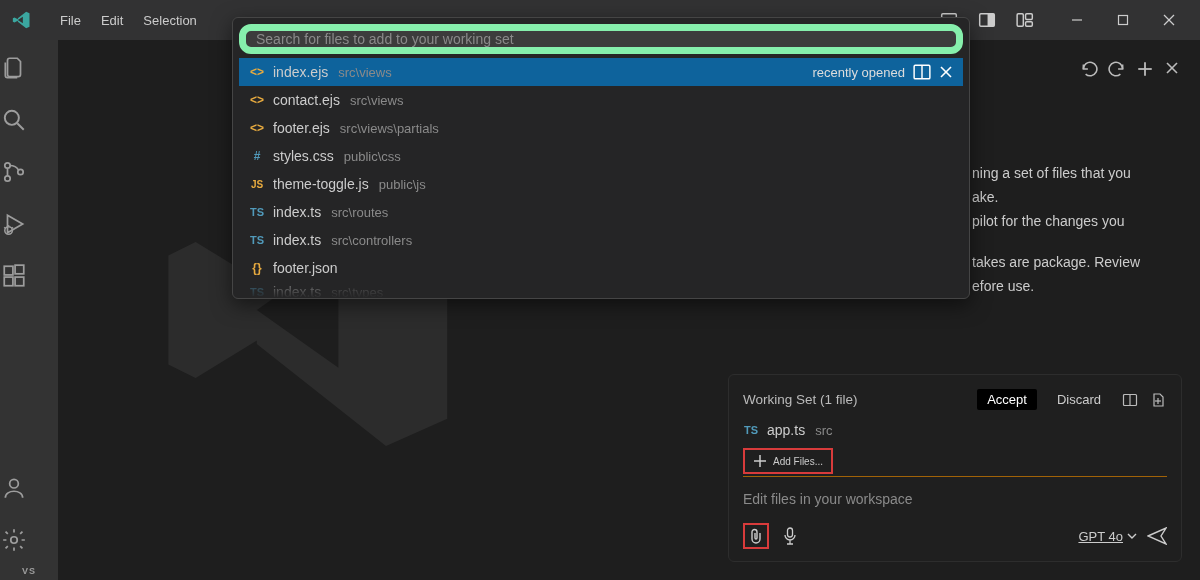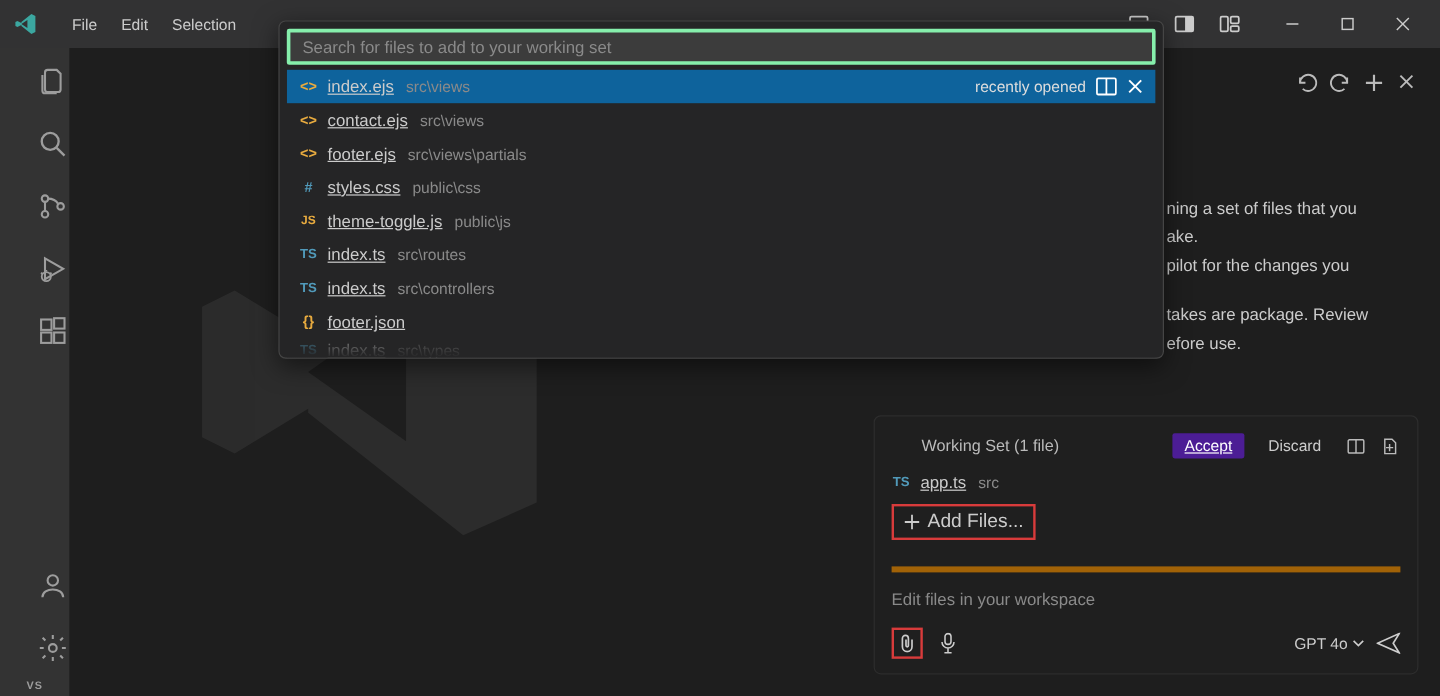--- a/index.html
+++ b/index.html
@@ -35,21 +35,21 @@
   .titlebar-right {
     position: absolute; right: 8px; top: 0; height: 40px; display: flex; align-items: center; gap: 4px;
   }
   .titlebar-right .icon-btn { width: 34px; height: 28px; display:flex; align-items:center; justify-content:center; }
   .win-controls { margin-left: 8px; display:flex; }
   .win-controls .icon-btn { width: 46px; height: 40px; }
   
   .activitybar {
     position: absolute; left: 0; top: 40px; bottom: 0; width: 58px;
     background: var(--bg-activity); display: flex; flex-direction: column;
-    align-items: flex-end; padding-top: 14px; gap: 24px;
+    align-items: flex-start; padding-top: 14px; gap: 24px;
   }
   .activitybar .spacer { flex: 1; }
   .act-icon { width: 28px; height: 28px; display:flex; align-items:center; justify-content:center; }
   .vs-badge {
     position:absolute; bottom:4px; left:50%; transform:translateX(-50%);
     font-size:9px; font-weight:600; color:#9d9d9d; letter-spacing:1px;
   }
   
   .editor-bg {
     position:absolute; left:58px; top:40px; right:0; bottom:0; background:var(--bg-main);
@@ -57,32 +57,32 @@
   }
   .watermark { opacity:0.06; }
   
   .quickopen {
     position: absolute; left: 232px; top: 17px; width: 738px;
     background: var(--bg-quick); border: 1px solid var(--border-dark); border-radius: 6px;
     box-shadow: 0 6px 20px rgba(0,0,0,0.5); padding: 6px 6px 0 6px; z-index: 50;
   }
   .quick-input {
     width: 100%; height: 30px; background: var(--bg-quick-input);
-    border: 3px solid #86efac; color: var(--text); padding: 0 10px; font-size: 14px;
-    border-radius: 2px; outline: none;
+    border: 7px solid #86efac; color: var(--text); padding: 0 10px; font-size: 14px;
+    border-radius: 12px; outline: none;
   }
   .quick-input::placeholder { color: #8a8a8a; }
   .quick-list { margin-top: 4px; max-height: 240px; overflow: hidden; }
   .quick-row {
     height: 28px; display: flex; align-items: center; padding: 0 10px;
     font-size: 14px; gap: 8px; position:relative;
   }
   .quick-row.selected { background: var(--bg-selected); }
   .file-icon { width: 16px; height:16px; display:flex; align-items:center; justify-content:center; font-size:12px; font-weight:600; }
-  .file-name { color: var(--text); text-decoration: underline; }
+  .file-name { color: var(--text); }
   .file-path { color: var(--text-dim); margin-left: 2px; font-size: 13px; }
   .row-right { position:absolute; right:10px; display:flex; align-items:center; gap:8px; }
   .row-right .hint { color:#ddd; font-size:13px; }
   .quick-list::after {
     content:""; position:absolute; left:0; right:0; bottom:0; height:14px;
     background:linear-gradient(to bottom, rgba(37,37,38,0), rgba(37,37,38,1));
   }
   .quick-row.cut { height: 20px; opacity: 0.5; }
   
   .copilot-panel {
@@ -92,39 +92,39 @@
   .copilot-header {
     display:flex; justify-content:flex-end; gap:10px; padding:4px 2px; color:#bbb;
   }
   .copilot-text { color:var(--text); font-size:14px; line-height:1.7; padding: 80px 0 0 244px; }
   
   .ws-card {
     position:absolute; right:18px; bottom:18px; width:454px;
     background:#1f1f1f; border:1px solid #2d2d2d; border-radius:6px; padding:14px 14px 12px 14px;
   }
   .ws-header { display:flex; align-items:center; gap:10px; font-size:13.5px; }
-  .ws-title { color:#bbbbbb; flex:1;margin-left:25px; }
+  .ws-title { color:#bbbbbb; flex:1; }
   .ws-btn { padding:3px 10px; border-radius:2px; font-size:13px; }
-  .ws-btn.accept { background:#4c1d95; color:#fff;text-decoration:underline; }
+  .ws-btn.accept { background:#000000; color:#fff; }
   .ws-btn.discard { color:#ccc; }
   .ws-icn { width:18px; height:18px; display:flex; align-items:center; justify-content:center; }
   .ws-file-row { display:flex; align-items:center; gap:8px; margin-top:12px; font-size:14px; }
   .ws-add-row {
     display:inline-flex; align-items:center; gap:6px; margin-top:10px;
-    border:2px solid var(--red); padding:4px 8px; font-size:16px;
+    border:2px solid var(--red); padding:4px 8px; font-size:10px;
   }
   .ws-input {
-    margin-top:22px; padding-top:12px; border-top:5px solid #a16207;
+    margin-top:2px; padding-top:12px; border-top:1px solid #a16207;
   }
   .ws-input-field { color:#8a8a8a; font-size:14px; padding:2px 0 16px 0; }
   .ws-input-footer { display:flex; align-items:center; gap:10px; }
   .attach-btn { width:26px; height:26px; border:2px solid var(--red); display:flex; align-items:center; justify-content:center; }
   .mic-btn { width:22px; height:22px; display:flex; align-items:center; justify-content:center; }
   .ws-footer-right { margin-left:auto; display:flex; align-items:center; gap:10px; }
-  .model-pick { display:flex; align-items:center; gap:4px; color:#ccc; font-size:13px; }
+  .model-pick { display:flex; align-items:center; gap:4px; color:#ccc; font-size:13px;text-decoration:underline; }
   svg { display:block; }
 </style>
 </head>
 <body>
 
 <div class="titlebar">
   <span class="vscode-logo">
     <svg viewBox="0 0 24 24" width="20" height="20">
         <path fill="#3ba7a0" d="M17 2l4 2v16l-4 2-10-8v-1L3 15l-2-1V10l2-1 4 2V10l10-8zM7 12l6 4V8l-6 4z"></path>
       </svg>

